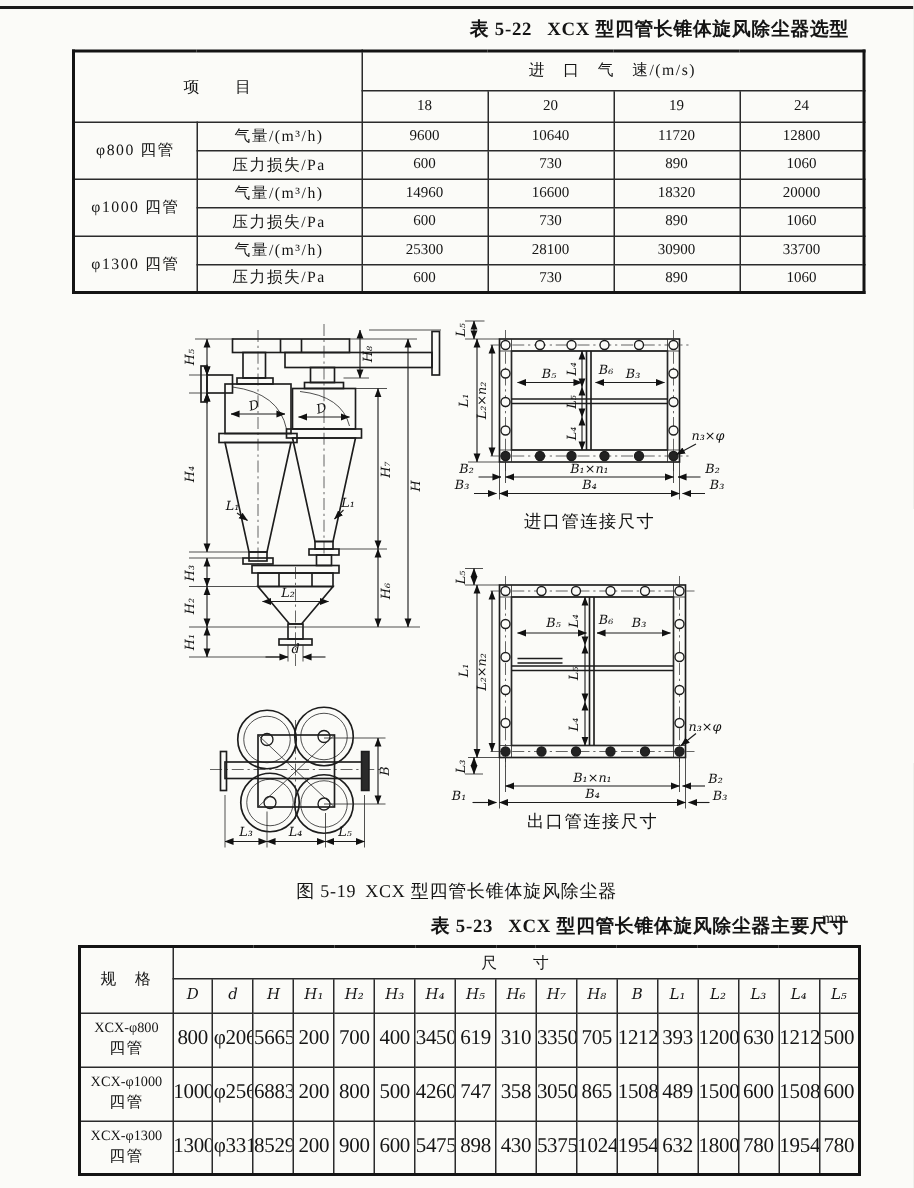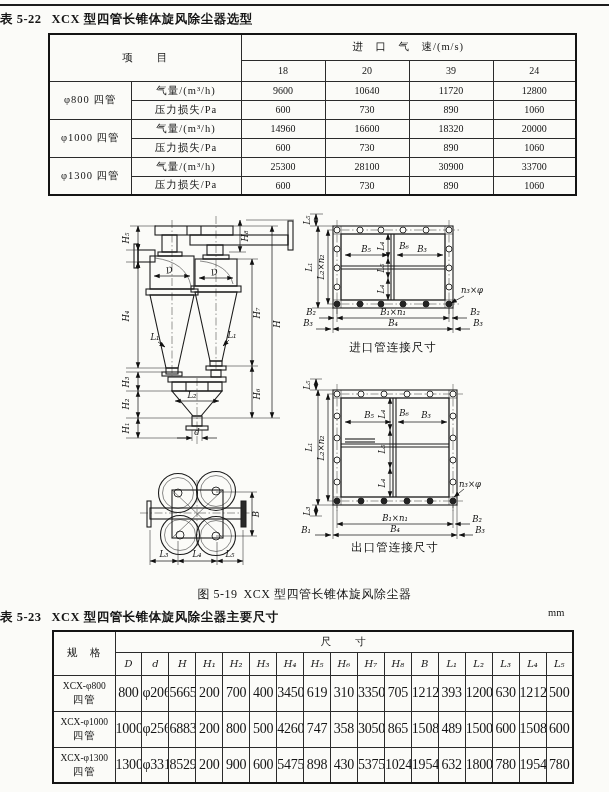--- a/index.html
+++ b/index.html
@@ -1,19 +1,19 @@
 <!DOCTYPE html>
 <html><head>
 <meta charset="utf-8">
 <style>
   html,body{margin:0;padding:0;background:#e8e8e4;}
   .page{position:relative;width:609px;height:792px;margin:0 auto;background:#fbfbf8;
         font-family:"Liberation Serif","DejaVu Serif",serif;color:#151515;overflow:hidden;}
   .top-rule{position:absolute;left:0;top:4px;width:609px;height:2px;background:#1c1c1c;}
-  .tbl-title{position:absolute;left:0;width:566px;text-align:left;font-weight:bold;
+  .tbl-title{position:absolute;left:0;width:566px;text-align:right;font-weight:bold;
              font-size:12.5px;letter-spacing:.5px;}
   .t1-title{top:11px;}
   .t2-title{top:609px;font-family:Liberation Serif, serif;}
   .tbl-title .lbl{margin-right:10px;}
   .fig-caption{position:absolute;left:0;top:586px;width:609px;text-align:center;
                font-size:12px;letter-spacing:.5px;}
   .fig-caption .lbl{margin-right:6px;font-family:Liberation Serif, serif;}
   .unit{position:absolute;top:607px;left:548px;font-size:10.5px;}
   table{border-collapse:collapse;table-layout:fixed;}
   td{border:1px solid #2b2b2b;text-align:center;vertical-align:middle;padding:0;overflow:hidden;}
@@ -57,21 +57,21 @@
         <col style="width:83px">
       </colgroup>
     <tbody>
       <tr class="hrow1">
         <td colspan="2" rowspan="2" class="cjk">项　　目</td>
         <td colspan="4" class="cjk">进　口　气　速/(m/s)</td>
       </tr>
       <tr class="hrow2">
         <td class="num">18</td>
         <td class="num">20</td>
-        <td class="num">39</td>
+        <td class="num">19</td>
         <td class="num">24</td>
       </tr>
       <tr class="drow">
         <td rowspan="2" class="cjk">φ800 四管</td>
         <td class="cjk">气量/(m³/h)</td>
         <td class="num">9600</td>
         <td class="num">10640</td>
         <td class="num">11720</td>
         <td class="num">12800</td>
       </tr>

